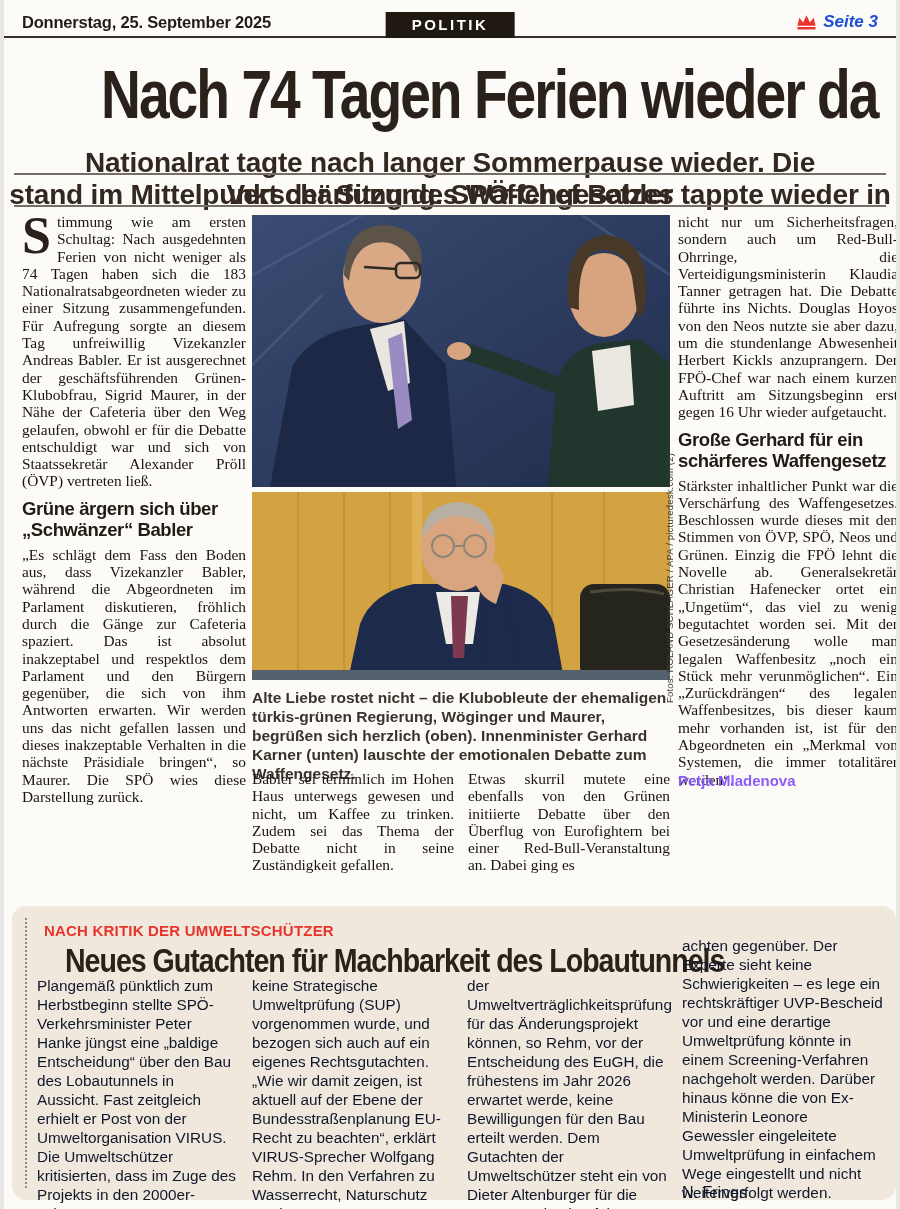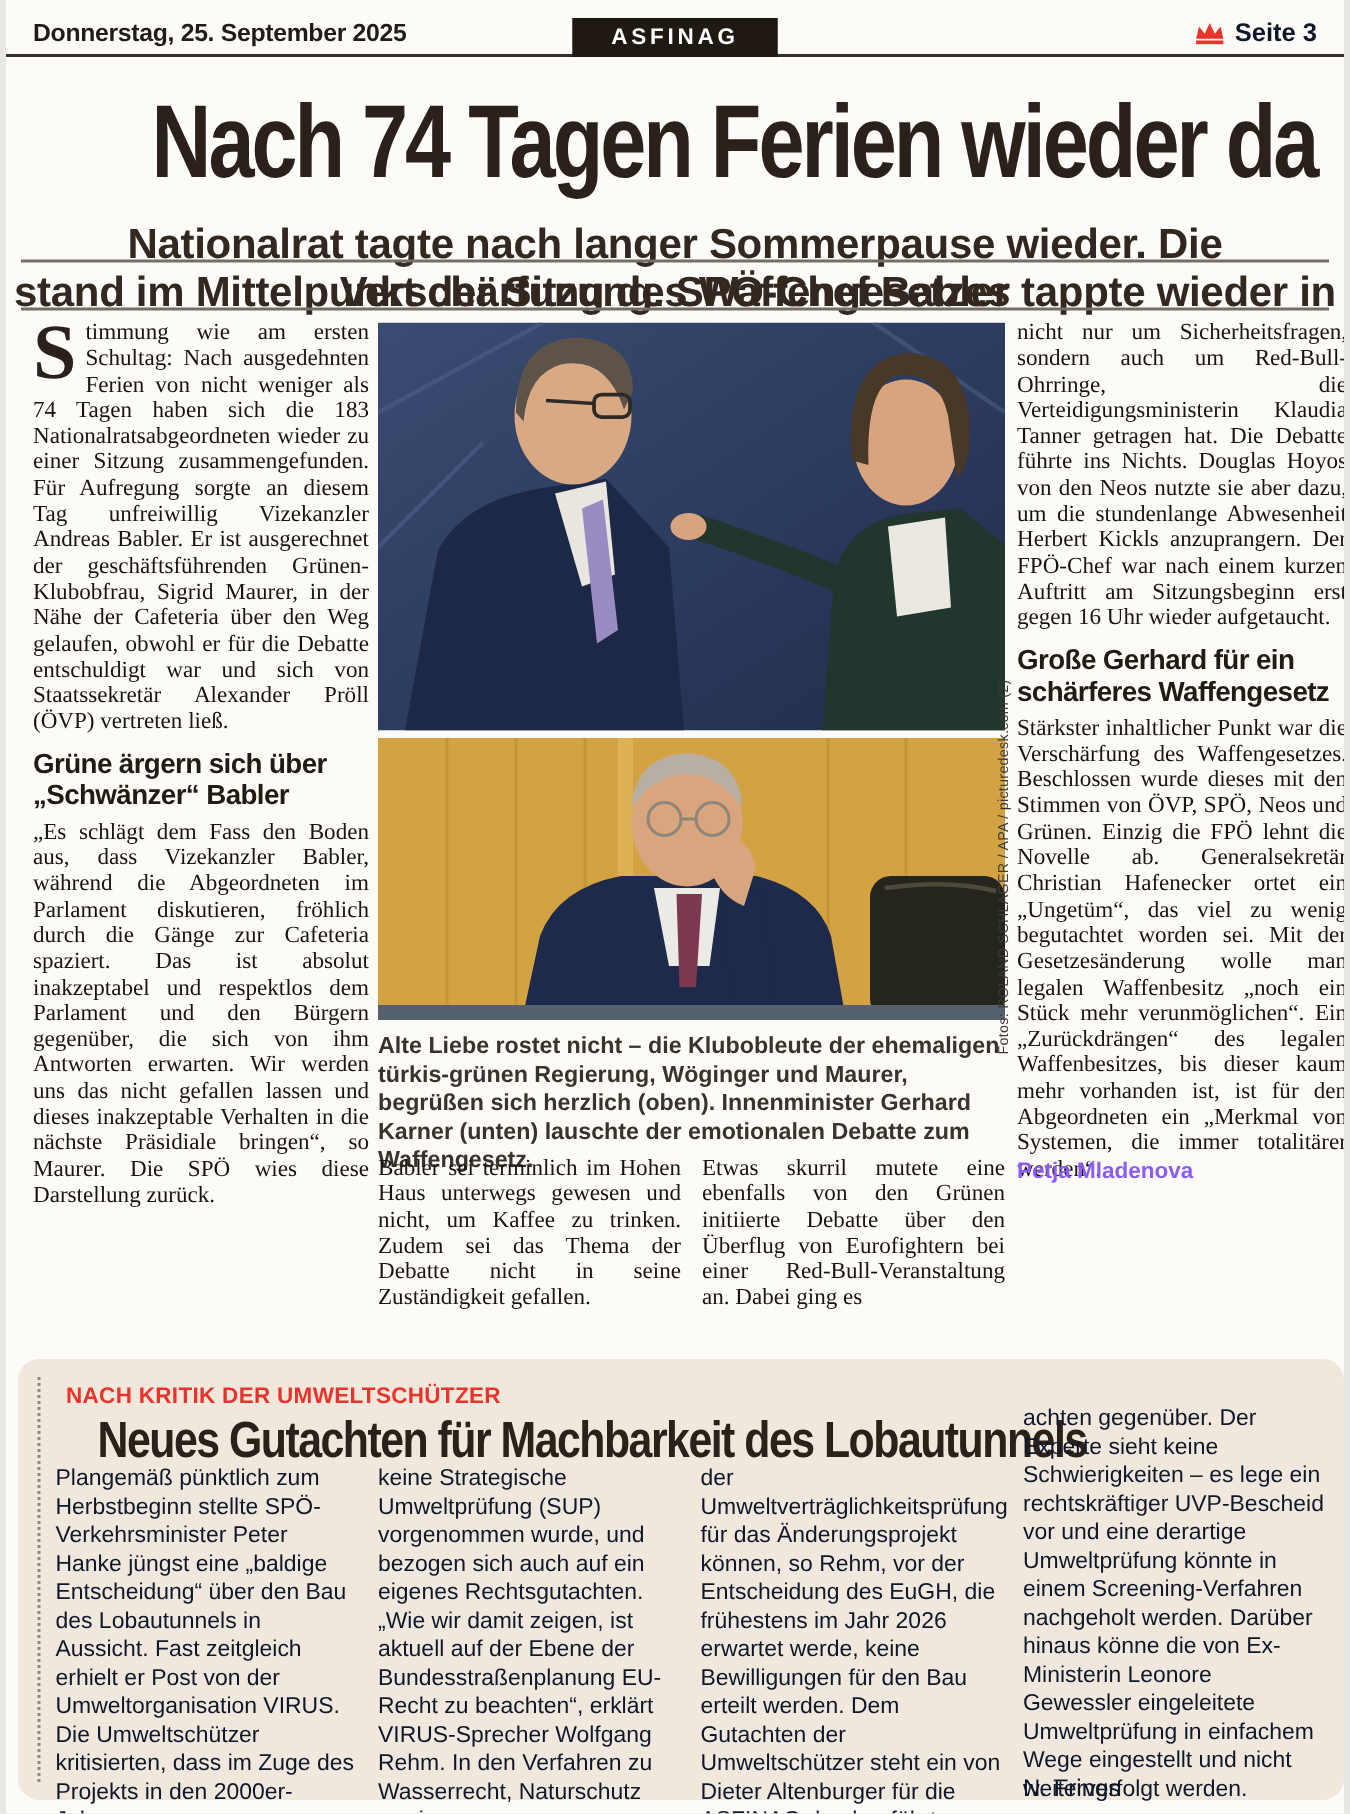--- a/index.html
+++ b/index.html
@@ -8,21 +8,21 @@
     position:relative; width:892px; height:1209px; margin:0 auto;
     background:#fcfbf8; overflow:hidden;
     font-family:"Liberation Sans", sans-serif; color:#241d16;
   }
   
   .date { position:absolute; left:18px; top:13px; font-size:16.5px; font-weight:700; letter-spacing:-0.2px; color:#221c16; }
   .header-rule { position:absolute; left:0; top:36px; width:100%; height:2px; background:#37302a; }
   .badge { position:absolute; left:50%; top:12px; transform:translateX(-50%); background:#1f1912; color:#fff;
            font-size:15px; font-weight:700; letter-spacing:2.5px; padding:4px 26px 5px; z-index:2; }
   .pagenum { position:absolute; right:18px; top:12px; display:flex; align-items:center; gap:6px;
-             font-size:17px; font-weight:700; color:#0f172a; }
+             font-size:17px; font-weight:700; color:#1d4ed8;font-style:italic; }
   
   .headline-wrap { position:absolute; left:0; top:60px; width:100%; text-align:center; }
   .headline { display:inline-block; white-space:nowrap; transform:scaleX(0.80); transform-origin:center top;
               font-size:69px; font-weight:800; letter-spacing:-2.5px; color:#2b211b; line-height:1; }
   .subline { position:absolute; left:0; width:100%; text-align:center; font-size:28px; font-weight:600;
              letter-spacing:-0.2px; color:#33281f; }
   .subline1 { top:147px; } .subline2 { top:179px; }
   .sub-rule { position:absolute; left:10px; right:10px; height:1.5px; background:#756e66; }
   .sub-rule1 { top:173px; } .sub-rule2 { top:205px; }
   
@@ -60,21 +60,21 @@
   .bcol3 { left:455px; top:70px; } .bcol4 { left:670px; top:30px; }
   .b-author { display:block; text-align:left; font-weight:400; font-size:16px; margin-top:-19px; }
 </style>
 </head>
 <body>
 
 <div class="page">
 
   <div class="date">Donnerstag, 25. September 2025</div>
   <div class="header-rule"></div>
-  <div class="badge">ASFINAG</div>
+  <div class="badge">POLITIK</div>
   <div class="pagenum">
     <span style="display:inline-flex;">
       <svg width="21" height="17" viewBox="0 0 22 17">
         <path d="M1.5 12 L3.5 3.5 L7.5 8.5 L11 1 L14.5 8.5 L18.5 3.5 L20.5 12 Z" fill="#e8342b"></path>
         <rect x="1.5" y="13.2" width="19" height="2.6" fill="#e8342b"></rect>
       </svg>
     </span>
     <span>Seite 3</span>
   </div>
 

